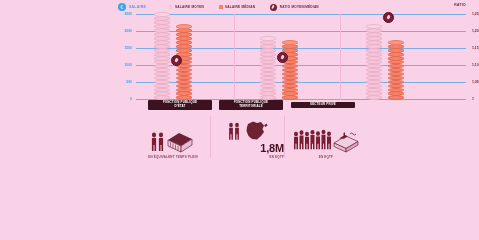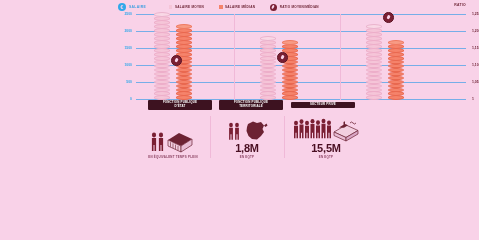--- a/index.html
+++ b/index.html
@@ -278,21 +278,21 @@
             <path d="M20 12 L31 5 L44 11 L33 18 Z" fill="#6c2233"></path>
             <path d="M20 12 L33 18 L33 24 L20 18 Z" fill="#f2cfe0" stroke="#6c2233" stroke-width="0.7"></path>
             <path d="M33 18 L44 11 L44 17 L33 24 Z" fill="#e8bcd4" stroke="#6c2233" stroke-width="0.7"></path>
             <path d="M22.5 14.2 v4.6 M25 15.4 v4.6 M27.5 16.6 v4.6 M30 17.8 v4.6" stroke="#6c2233" stroke-width="0.6" fill="none"></path>
           </g>
         </svg>
       </div>
       <div class="sub">EN ÉQUIVALENT TEMPS PLEIN</div>
     </div>
 
-    <div class="stat" style="left:74px;width:74px;">
+    <div class="stat" style="left:74px;width:74px;text-align:right;">
       <div class="icons">
         <svg width="46" height="26" viewBox="0 0 46 26">
           <g fill="#7a1f33">
             <ellipse cx="7" cy="8" rx="1.9" ry="2.2"></ellipse>
             <path d="M5.1 10.8 h3.8 v12 h-1.4 v-5.5 h-1 v5.5 h-1.4 z"></path>
             <ellipse cx="13" cy="8" rx="1.9" ry="2.2"></ellipse>
             <path d="M11.1 10.8 h3.8 v12 h-1.4 v-5.5 h-1 v5.5 h-1.4 z"></path>
           </g>
           <g>
             <path d="M24 7 L29 4.5 L33 6 L37 5 L40 8.5 L38.5 12 L40 15 L37 19 L33 22.5 L28 22 L24.5 19 L22.5 14 L23 10 Z" fill="#6c2233"></path>
@@ -325,18 +325,17 @@
           </g>
           <g>
             <path d="M42 17 L54 10 L66 15.5 L54 22.5 Z" fill="#f2cfe0" stroke="#6c2233" stroke-width="0.7"></path>
             <path d="M42 17 L54 22.5 L54 26 L42 20.5 Z" fill="#e8bcd4" stroke="#6c2233" stroke-width="0.7"></path>
             <path d="M54 22.5 L66 15.5 L66 19 L54 26 Z" fill="#d9a6c4" stroke="#6c2233" stroke-width="0.7"></path>
             <path d="M47 12.5 L51.5 9.8 L51.5 7 L53 6.2 L53 9 L56 10.3 L52 12.8 Z" fill="#6c2233"></path>
             <path d="M58 8 q1.5 -2 3 0 q1.5 2 3 0" stroke="#6c2233" stroke-width="0.8" fill="none"></path>
           </g>
         </svg>
       </div>
-      <div class="big">15,5M</div>
       <div class="sub">EN EQTP</div>
     </div>
   </div>
 
 </div>
 
 </body></html>

